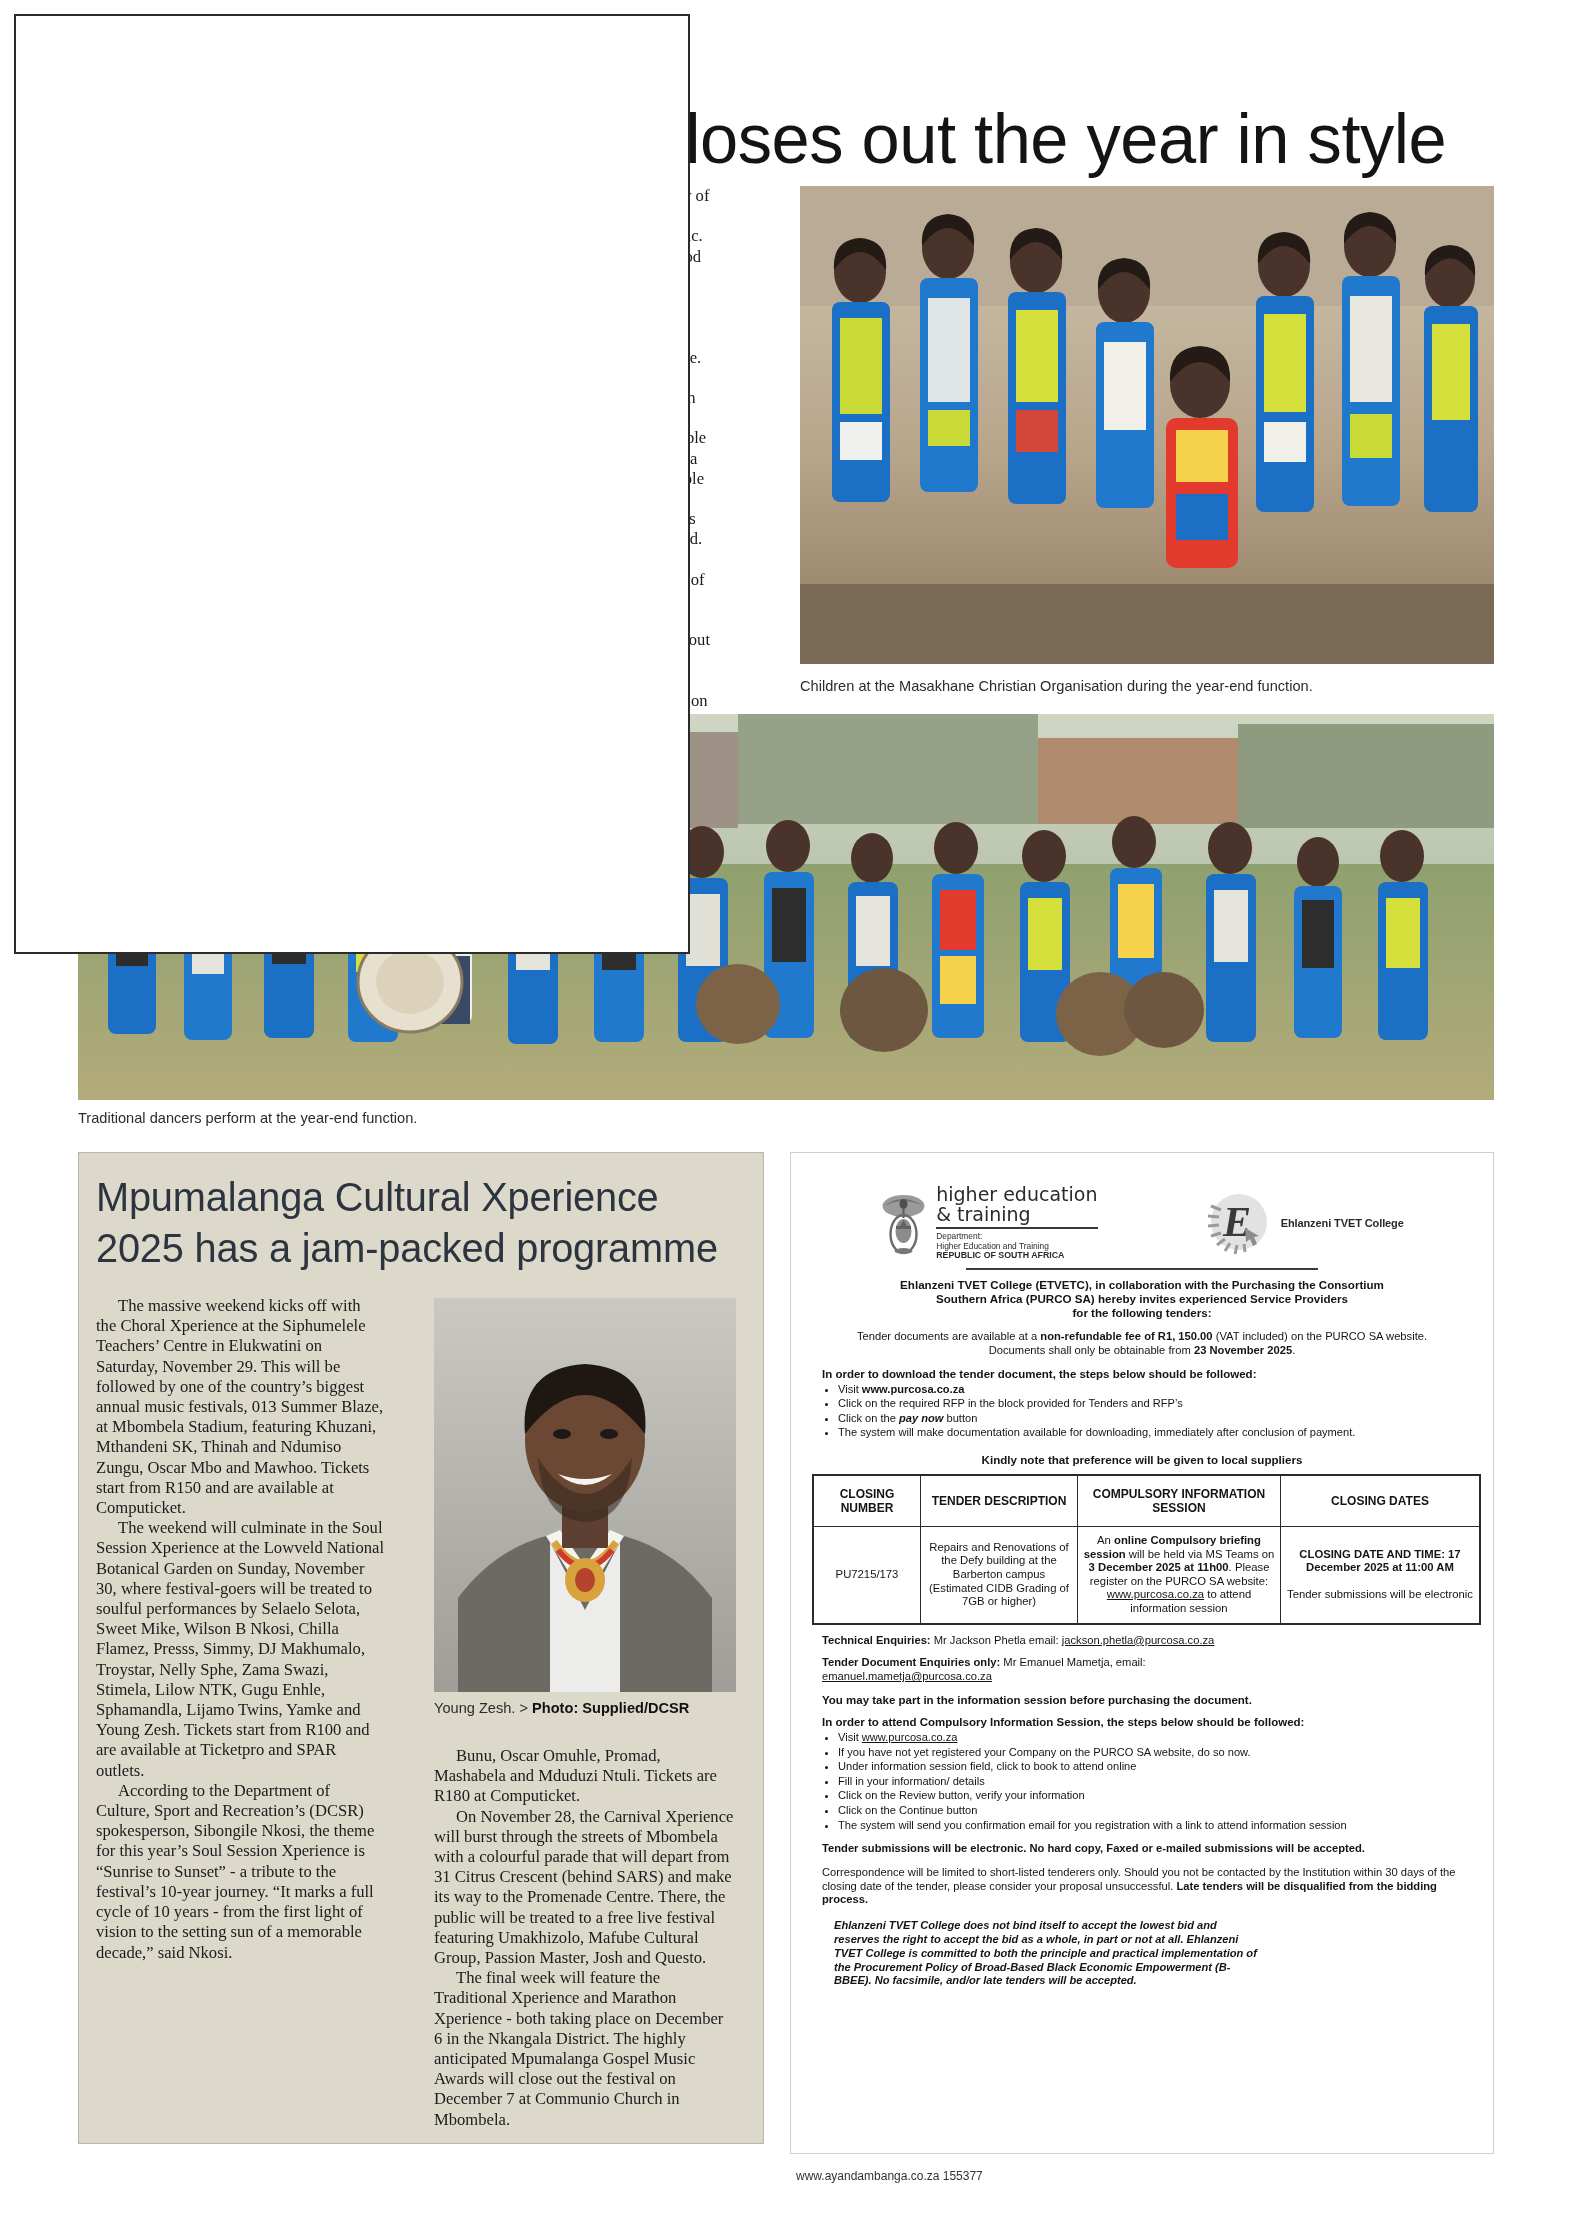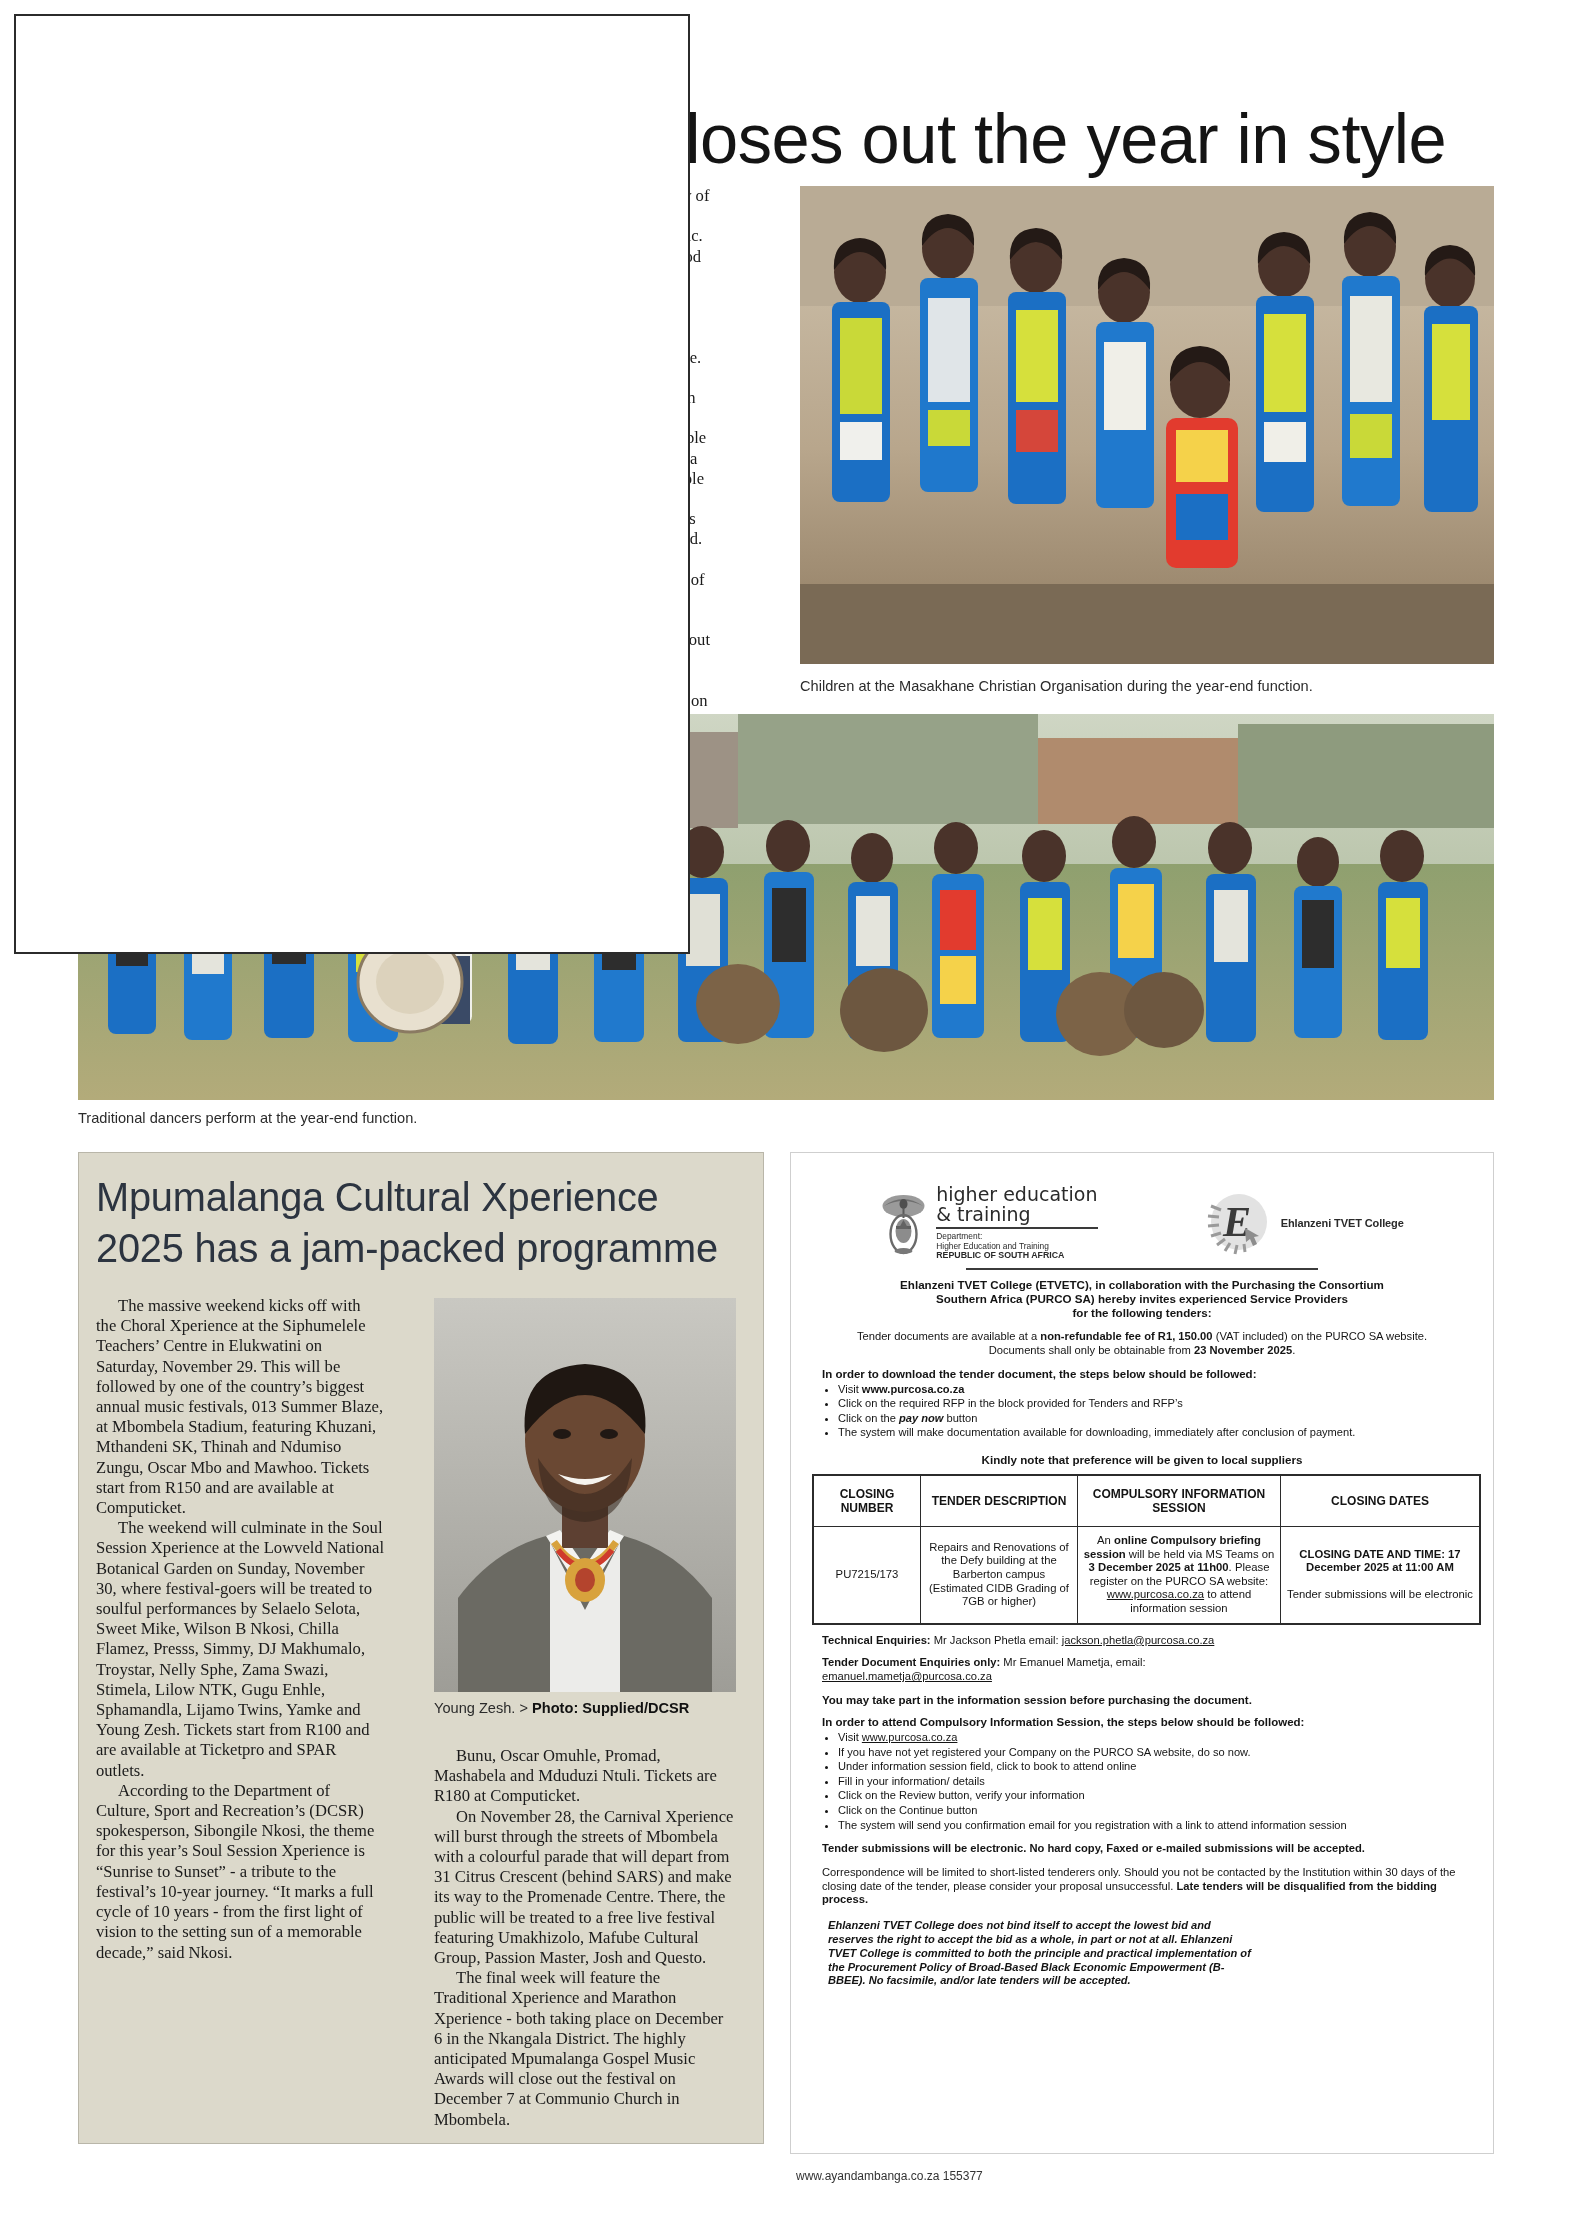--- a/index.html
+++ b/index.html
@@ -281,21 +281,21 @@
 
   .ad-line { font-size: 11.2px; line-height: 13.8px; margin: 9px 0 0 10px; }
   .ad-line b { font-weight: bold; }
   .ad-line u { text-decoration: underline; }
   .ad-block { font-size: 11.2px; line-height: 13.8px; margin: 10px 10px 0 10px; }
   .ad-block b { font-weight: bold; }
 
   .disclaimer-row {
     display: flex;
     align-items: flex-start;
-    margin: 12px 10px 0 16px;
+    margin: 12px 10px 0 22px;
     gap: 2px;
   }
   .disclaimer {
     font-size: 11.1px;
     line-height: 13.8px;
     font-style: italic;
     font-weight: bold;
     width: 430px;
   }
   .purco-logo { width: 190px; }

